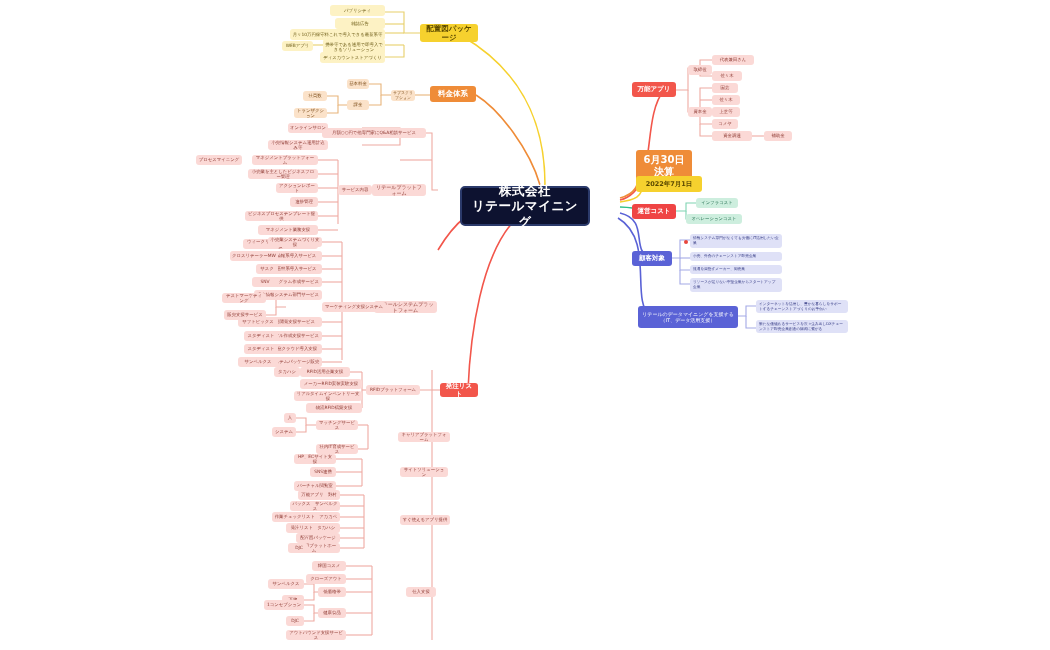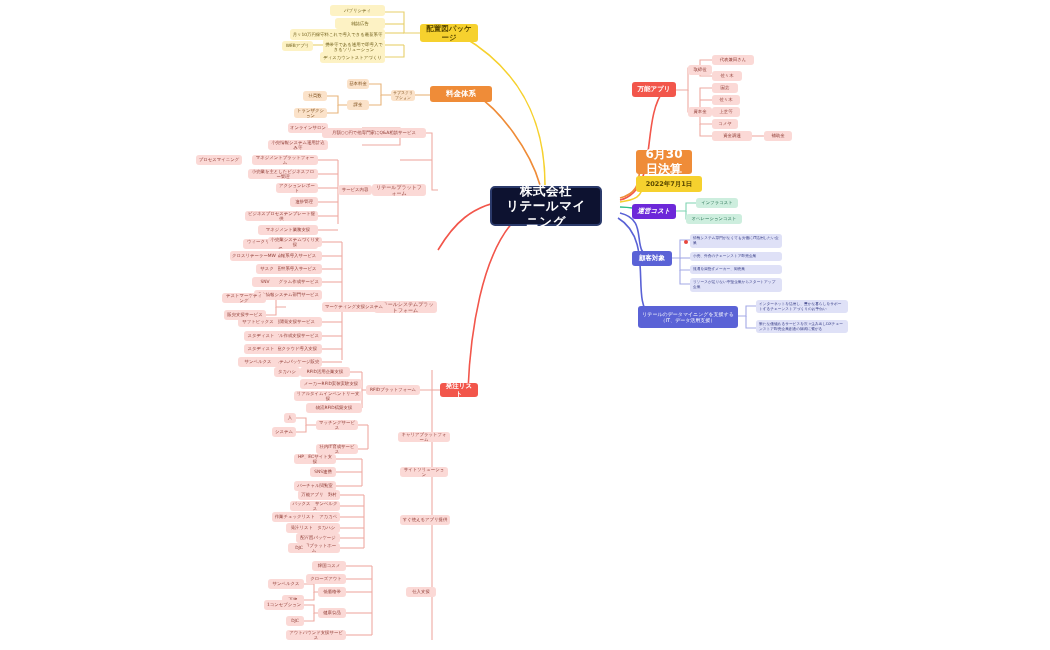--- a/index.html
+++ b/index.html
@@ -17,21 +17,21 @@
   .lvl3{font-size:4.4px;padding:1px 2px;}
   .note{font-size:3.7px;text-align:left;justify-content:flex-start;padding:2px 3px;line-height:1.35;}
   .dot{position:absolute;width:4px;height:4px;border-radius:50%;background:#e8453c;}
   
   .c-red1{background:#f2564b;color:#fff;}
   .c-red2{background:#fbd9d6;color:#8e3a33;}
   .c-yel1{background:#f6d12e;color:#5c4a00;}
   .c-yel2{background:#fdf2c4;color:#6b5a14;}
   .c-org1{background:#ef8c38;color:#fff;}
   .c-org2{background:#fbe2c9;color:#7a4a16;}
-  .c-grn1{background:#6d28d9;color:#fff;font-style:italic;}
+  .c-grn1{background:#ef4444;color:#fff;}
   .c-grn2{background:#cdeede;color:#1d6b4c;}
   .c-blu1{background:#5a62d6;color:#fff;}
   .c-blu2{background:#dfe1f7;color:#2f3580;}
   .c-pnk1{background:#f2564b;color:#fff;}
 </style>
 </head>
 <body>
 
 <div id="canvas">
   <svg class="links" viewBox="0 0 1050 650">
@@ -156,32 +156,32 @@
       <path d="M672,258 L680,258 L680,240 L690,240" stroke="#a4a9e6"></path>
       <path d="M680,258 L680,258 L690,258" stroke="#a4a9e6"></path>
       <path d="M680,258 L680,270 L690,270" stroke="#a4a9e6"></path>
       <path d="M680,270 L680,284 L690,284" stroke="#a4a9e6"></path>
 
       <path d="M738,316 L746,316 L746,306 L756,306" stroke="#a4a9e6"></path>
       <path d="M746,316 L746,328 L756,328" stroke="#a4a9e6"></path>
     </g>
   </svg>
 
-  <div class="node root" style="left:490px;top:186px;width:112px;height:40px;">株式会社
+  <div class="node root" style="left:460px;top:186px;width:130px;height:40px;">株式会社
 リテールマイニング</div>
 
   <div class="node lvl1 c-yel1" style="left:420px;top:24px;width:58px;height:18px;">配置図パッケージ</div>
   <div class="node lvl3 c-yel2" style="left:330px;top:5px;width:55px;height:11px;">パブリシティ</div>
   <div class="node lvl3 c-yel2" style="left:335px;top:18px;width:50px;height:11px;">雑誌広告</div>
   <div class="node lvl3 c-yel2" style="left:290px;top:29px;width:95px;height:11px;">月々10万円保守料これで導入できる最新系等</div>
   <div class="node lvl3 c-yel2" style="left:323px;top:39px;width:62px;height:16px;">携帯等である通用で即導入できるソリューション</div>
   <div class="node lvl3 c-yel2" style="left:320px;top:52px;width:65px;height:11px;">ディスカウントストアづくり</div>
   <div class="node lvl3 c-yel2" style="left:282px;top:41px;width:31px;height:10px;">WEBアプリ</div>
 
-  <div class="node lvl1 c-org1" style="left:430px;top:86px;width:62px;height:16px;">料金体系</div>
+  <div class="node lvl1 c-org1" style="left:430px;top:86px;width:46px;height:16px;">料金体系</div>
   <div class="node lvl3 c-org2" style="left:391px;top:90px;width:24px;height:11px;font-size:3.9px;">サブスクリプション</div>
   <div class="node lvl3 c-org2" style="left:347px;top:79px;width:22px;height:10px;">基本料金</div>
   <div class="node lvl3 c-org2" style="left:347px;top:100px;width:22px;height:10px;">課金</div>
   <div class="node lvl3 c-org2" style="left:303px;top:91px;width:24px;height:10px;">社員数</div>
   <div class="node lvl3 c-org2" style="left:294px;top:108px;width:33px;height:10px;">トランザクション</div>
 
   <div class="node lvl2 c-red2" style="left:372px;top:184px;width:54px;height:12px;">リテールプラットフォーム</div>
   <div class="node lvl3 c-red2" style="left:338px;top:185px;width:34px;height:10px;">サービス内容</div>
   <div class="node lvl3 c-red2" style="left:322px;top:128px;width:104px;height:10px;">月額○○円で他専門家にQ&amp;A相談サービス</div>
   <div class="node lvl3 c-red2" style="left:288px;top:123px;width:40px;height:10px;">オンラインサロン</div>
@@ -264,21 +264,21 @@
   <div class="node lvl3 c-red2" style="left:688px;top:107px;width:24px;height:10px;">資本金</div>
   <div class="node lvl3 c-red2" style="left:712px;top:55px;width:42px;height:10px;">代表兼田さん</div>
   <div class="node lvl3 c-red2" style="left:712px;top:71px;width:30px;height:10px;">佐々木</div>
   <div class="node lvl3 c-red2" style="left:712px;top:83px;width:26px;height:10px;">園芸</div>
   <div class="node lvl3 c-red2" style="left:712px;top:95px;width:28px;height:10px;">佐々木</div>
   <div class="node lvl3 c-red2" style="left:712px;top:107px;width:28px;height:10px;">上芝等</div>
   <div class="node lvl3 c-red2" style="left:712px;top:119px;width:26px;height:10px;">コメヤ</div>
   <div class="node lvl3 c-red2" style="left:712px;top:131px;width:40px;height:10px;">資金調達</div>
   <div class="node lvl3 c-red2" style="left:764px;top:131px;width:28px;height:10px;">補助金</div>
 
-  <div class="node lvl1 c-org1" style="left:636px;top:150px;width:56px;height:24px;font-size:12px;">6月30日決算</div>
+  <div class="node lvl1 c-org1" style="left:636px;top:150px;width:56px;height:32px;font-size:10px;">6月30日決算</div>
   <div class="node lvl1 c-yel1" style="left:636px;top:176px;width:66px;height:16px;font-size:6.5px;">2022年7月1日</div>
 
   <div class="node lvl1 c-grn1" style="left:632px;top:204px;width:44px;height:15px;font-size:6.5px;">運営コスト</div>
   <div class="node lvl3 c-grn2" style="left:696px;top:198px;width:42px;height:10px;">インフラコスト</div>
   <div class="node lvl3 c-grn2" style="left:686px;top:214px;width:56px;height:10px;">オペレーションコスト</div>
 
   <div class="node lvl1 c-blu1" style="left:632px;top:251px;width:40px;height:15px;font-size:6.5px;">顧客対象</div>
   <span class="dot" style="left:684px;top:240px;"></span>
   <div class="node lvl3 c-blu2 note" style="left:690px;top:234px;width:92px;height:14px;">情報システム部門がなくても安価にIT活用したい企業</div>
   <div class="node lvl3 c-blu2 note" style="left:690px;top:252px;width:92px;height:9px;">小売、外食のチェーンストア即売企業</div>

